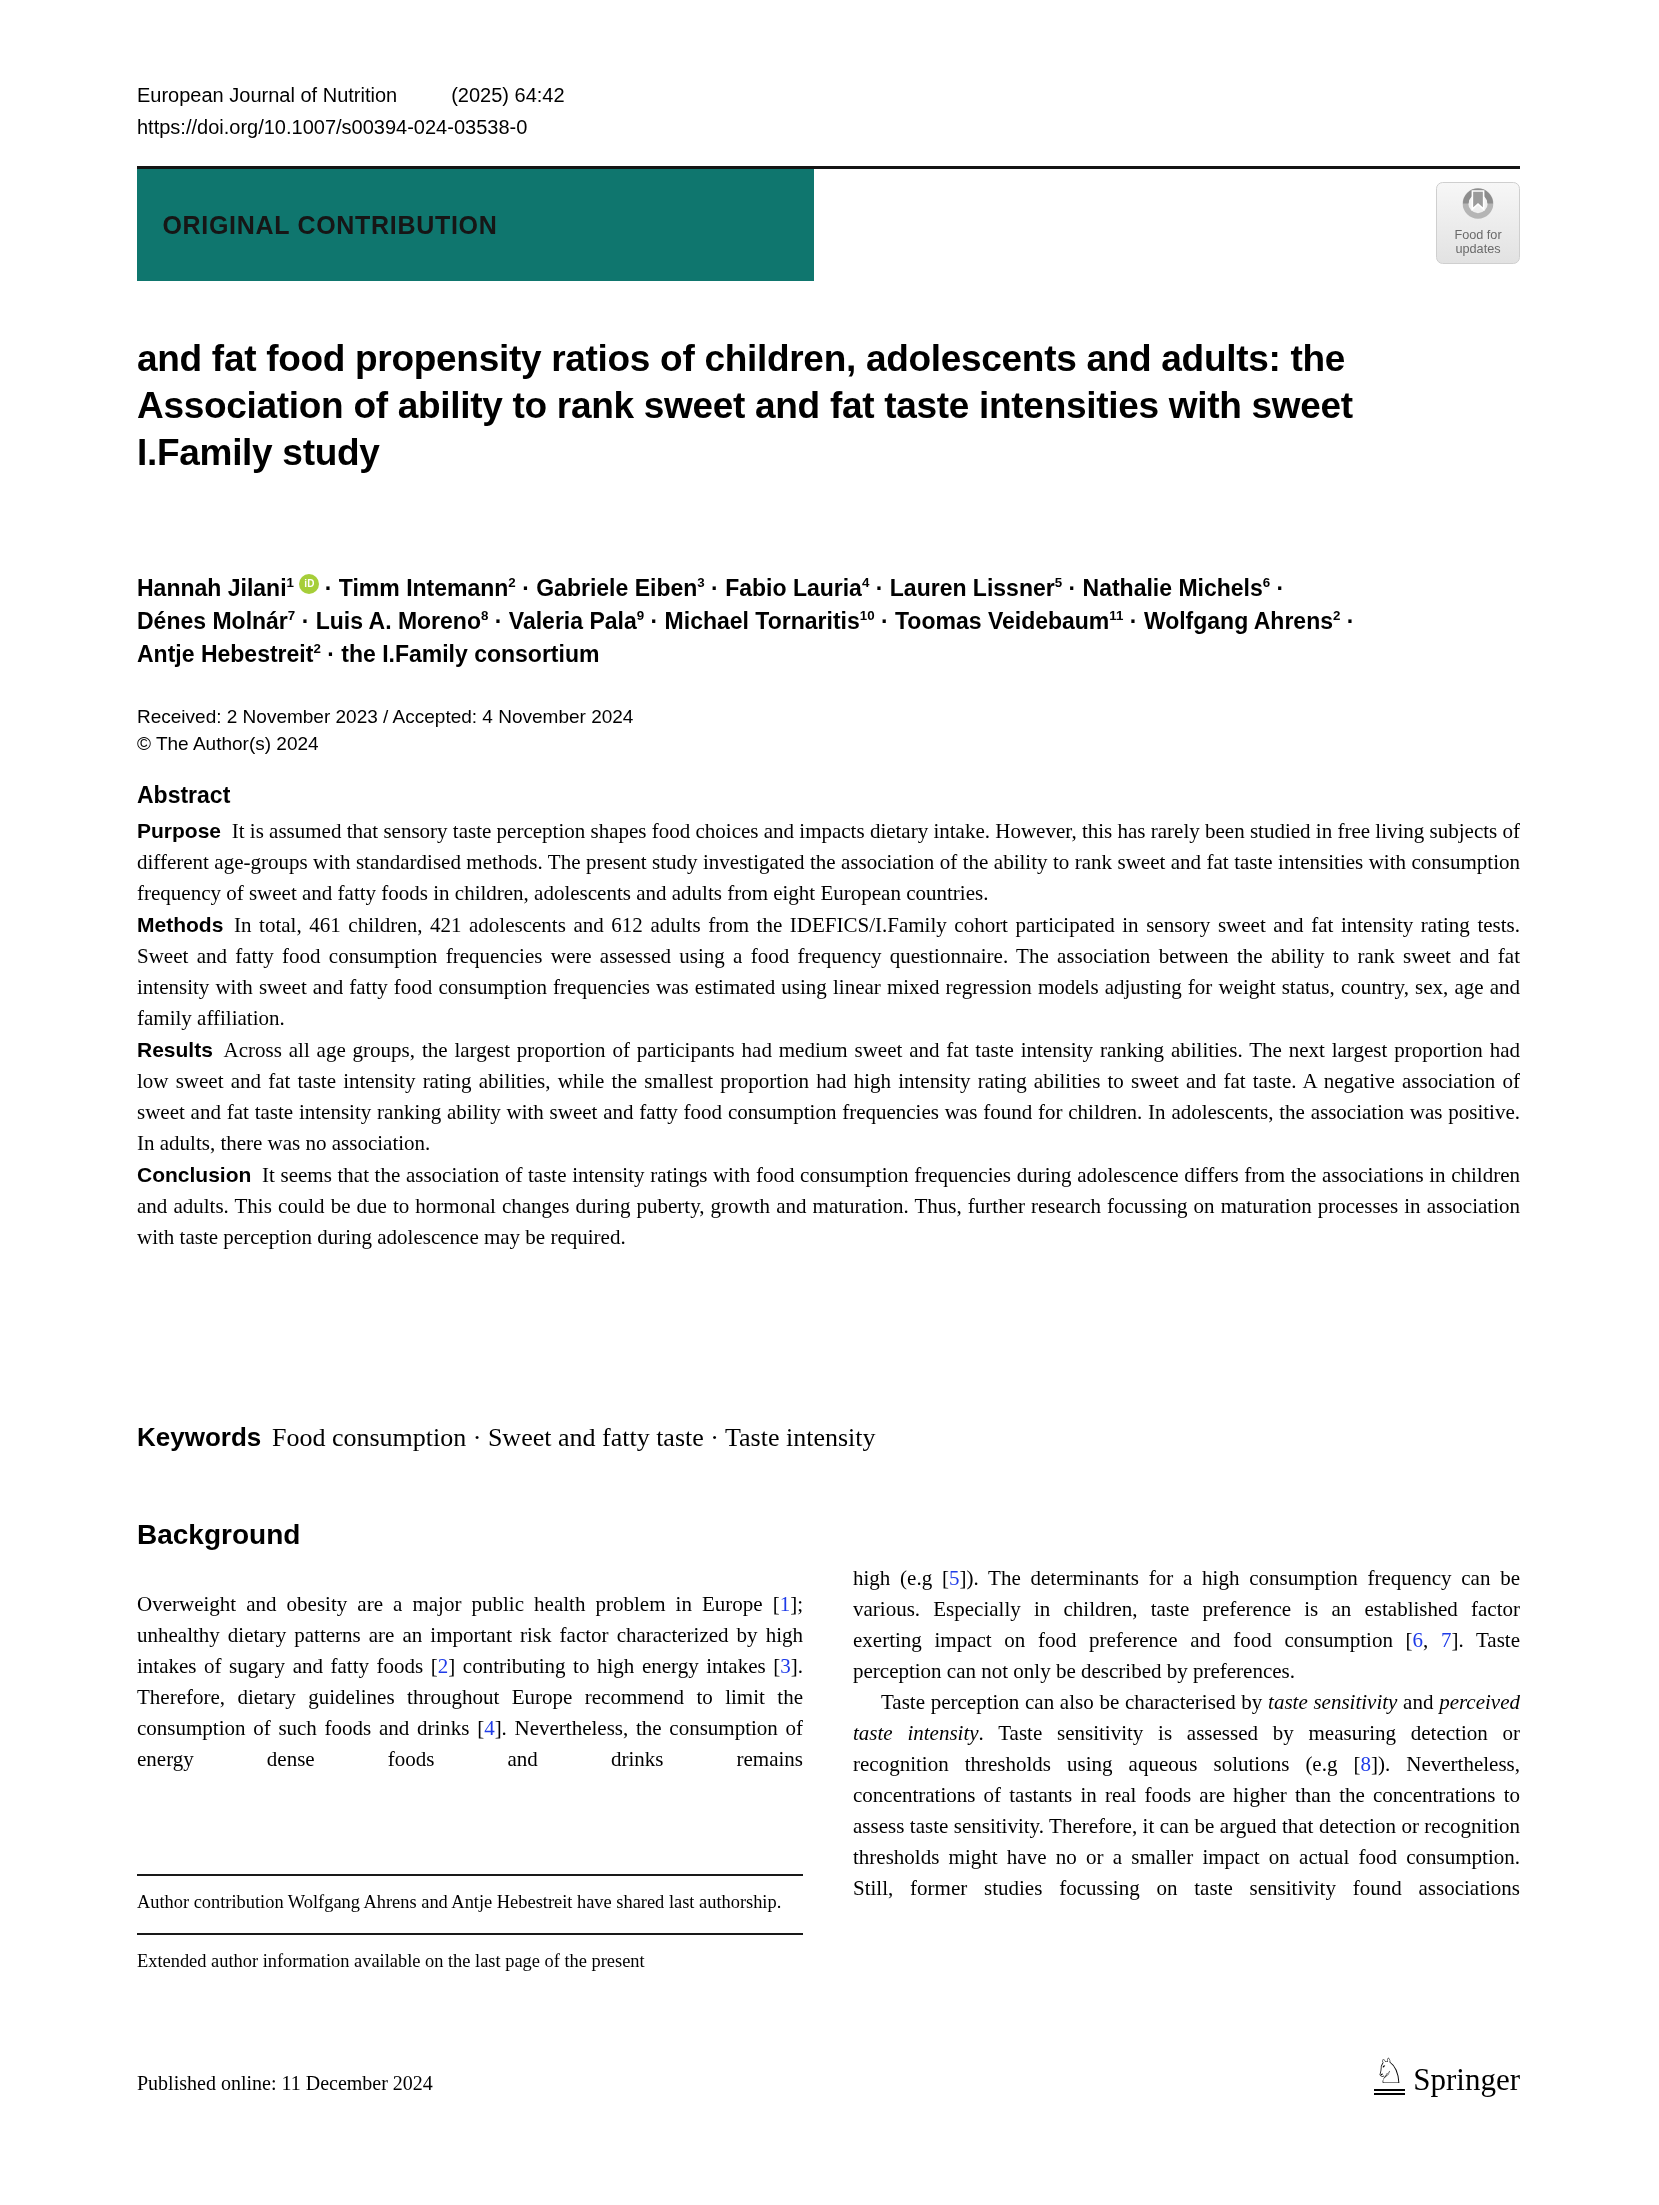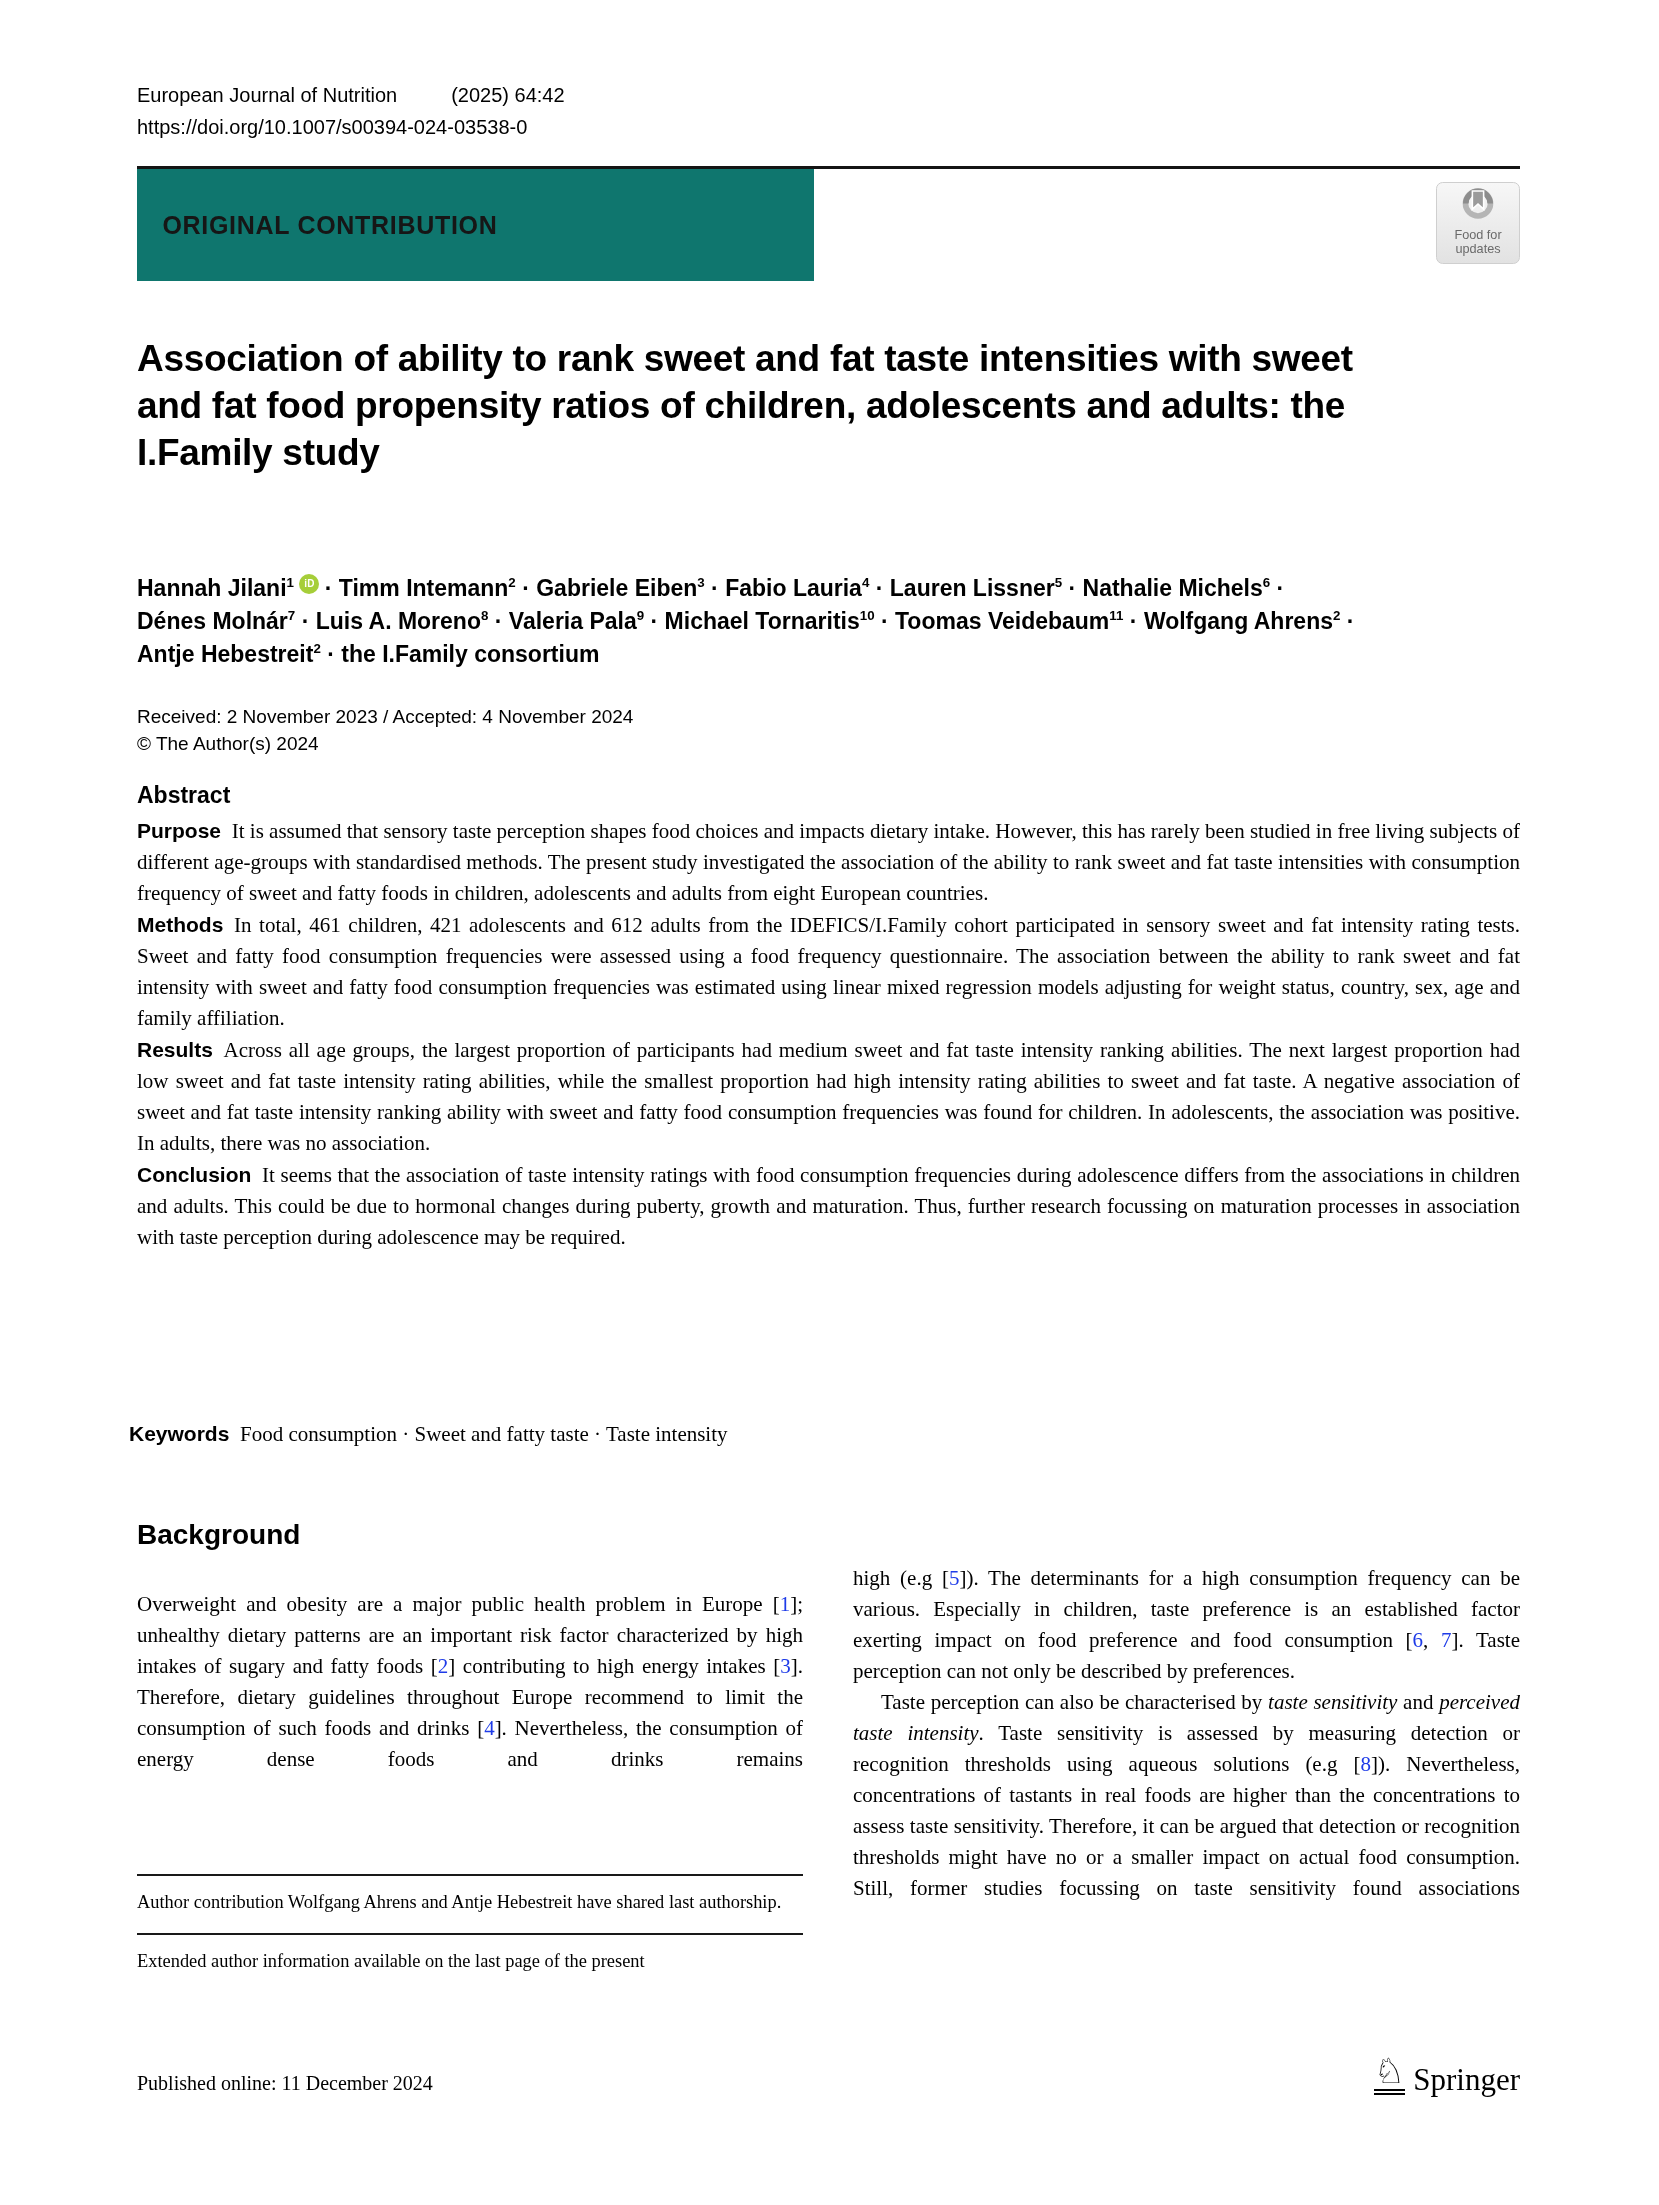--- a/index.html
+++ b/index.html
@@ -89,22 +89,22 @@
     font-size:21px;line-height:31px;text-align:justify;
   }
   .abstract-body p{margin:0;}
   .seg-label{
     font-family:"Liberation Sans", sans-serif;
     font-weight:bold;margin-right:10.7px;
   }
   .seg-ref{color:#1e3be8;}
   .seg-i{font-style:italic;}
   .keywords-line{
-    position:absolute;left:129px;top:1422px;width:1383px;
-    font-size:21px;
+    position:absolute;left:137px;top:1422px;width:1383px;
+    font-size:26px;
   }
   
   .col-left{
     position:absolute;left:137px;top:1519px;width:666px;
   }
   .col-right{
     position:absolute;left:853px;top:1519px;width:667px;
     padding-top:44px;box-sizing:border-box;
   }
   .section-heading{
@@ -175,22 +175,22 @@
         <path d="M23 8 h18 v29 l-9 -8.2 -9 8.2 z" fill="#9b9b9b" stroke="#ffffff" stroke-width="2.5"></path>
       </svg>
     </span>
     <div class="badge-text">
       <div>Food for</div>
       <div>updates</div>
     </div>
   </div>
 
   <div class="article-title">
+    <div>and fat food propensity ratios of children, adolescents and adults: the</div>
     <div>Association of ability to rank sweet and fat taste intensities with sweet</div>
-    <div>and fat food propensity ratios of children, adolescents and adults: the</div>
     <div>I.Family study</div>
   </div>
 
   <div class="author-list"><span>Hannah Jilani</span><sup>1</sup><span class="orcid-icon">iD</span><span>· </span><span>Timm Intemann</span><sup>2</sup><span> · </span><span>Gabriele Eiben</span><sup>3</sup><span> · </span><span>Fabio Lauria</span><sup>4</sup><span> · </span><span>Lauren Lissner</span><sup>5</sup><span> · </span><span>Nathalie Michels</span><sup>6</sup><span> ·</span><br><span>Dénes Molnár</span><sup>7</sup><span> · </span><span>Luis A. Moreno</span><sup>8</sup><span> · </span><span>Valeria Pala</span><sup>9</sup><span> · </span><span>Michael Tornaritis</span><sup>10</sup><span> · </span><span>Toomas Veidebaum</span><sup>11</sup><span> · </span><span>Wolfgang Ahrens</span><sup>2</sup><span> ·</span><br><span>Antje Hebestreit</span><sup>2</sup><span> ·  the I.Family consortium</span></div>
 
   <div class="dates-block">
     <div>Received: 2 November 2023 / Accepted: 4 November 2024</div>
     <div>© The Author(s) 2024</div>
   </div>
 

